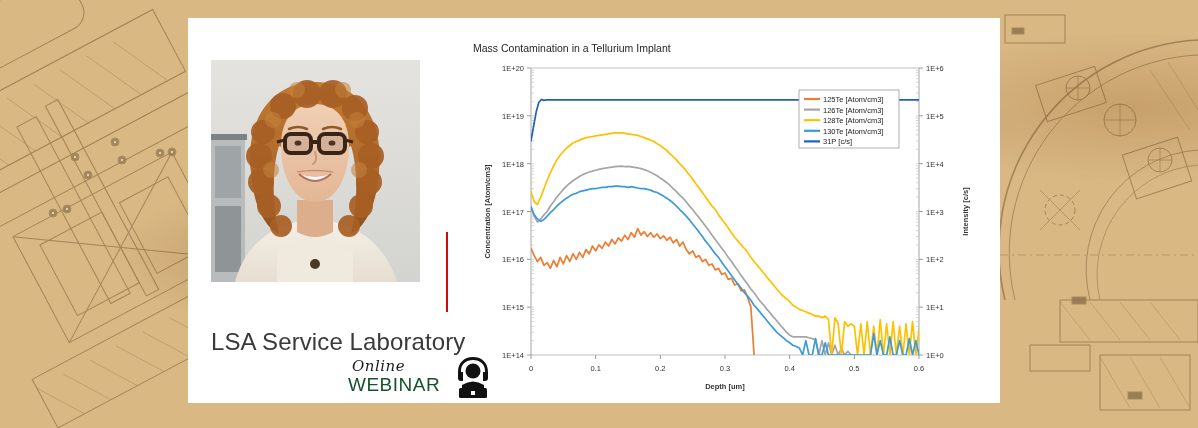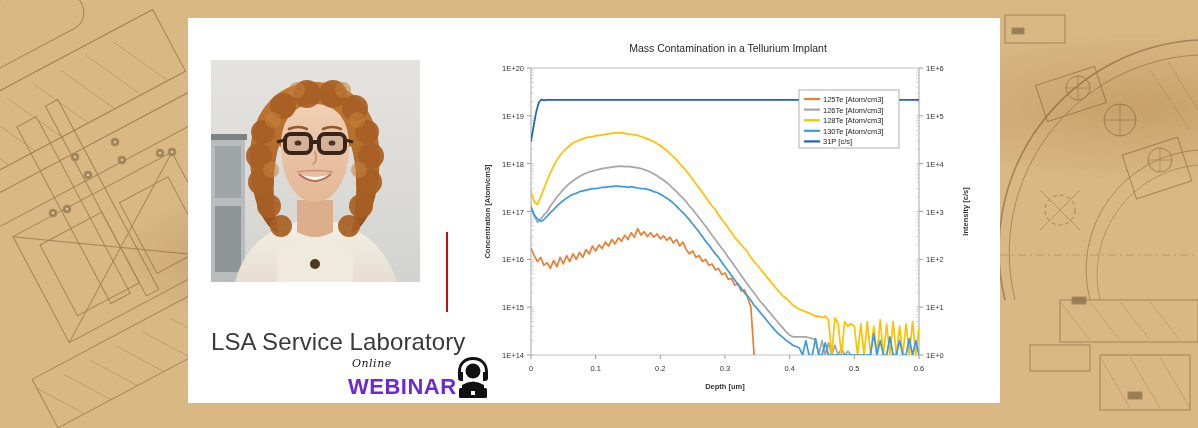--- a/index.html
+++ b/index.html
@@ -35,28 +35,28 @@
   .photo svg{display:block;}
 
   .pname{position:absolute;left:23px;top:277px;width:260px;
      font-size:25px;font-weight:bold;color:#231f20;letter-spacing:-.2px;}
   .porg{position:absolute;left:23px;top:310px;width:280px;
      font-size:24px;font-weight:normal;color:#3a3a3a;letter-spacing:.1px;}
 
   .redline{position:absolute;left:258px;top:214px;width:2px;height:80px;background:#cf0a0a;}
 
   .wlogo{position:absolute;left:160px;top:337px;width:140px;height:46px;}
-  .wl-online{position:absolute;left:4px;top:2px;font-size:11px;color:#1a1a1a;
+  .wl-online{position:absolute;left:4px;top:2px;font-size:15px;color:#1a1a1a;
      font-family:"DejaVu Serif", serif;font-style:italic;letter-spacing:.5px;}
-  .wl-webinar{position:absolute;left:0px;top:19px;font-size:22px;font-weight:bold;color:#6d28d9;letter-spacing:.5px;}
+  .wl-webinar{position:absolute;left:0px;top:19px;font-size:19px;font-weight:normal;color:#14532d;letter-spacing:.5px;}
   .wl-icon{position:absolute;left:105px;top:0px;width:40px;height:44px;}
 
   
   .chart{position:absolute;left:285px;top:12px;width:510px;height:365px;}
-  .ctitle{position:absolute;left:0;top:12px;width:510px;text-align:center;
+  .ctitle{position:absolute;left:0;top:12px;width:510px;text-align:left;
      font-size:10.5px;color:#262626;font-weight:normal;}
   .chart svg{position:absolute;left:0;top:0;}
 
   .axlabel{font-size:7.5px;fill:#333;}
   .ticklbl{font-size:7.5px;fill:#333;}
   .legtxt{font-size:7.5px;fill:#222;}
 </style>
 </head>
 <body>
 

